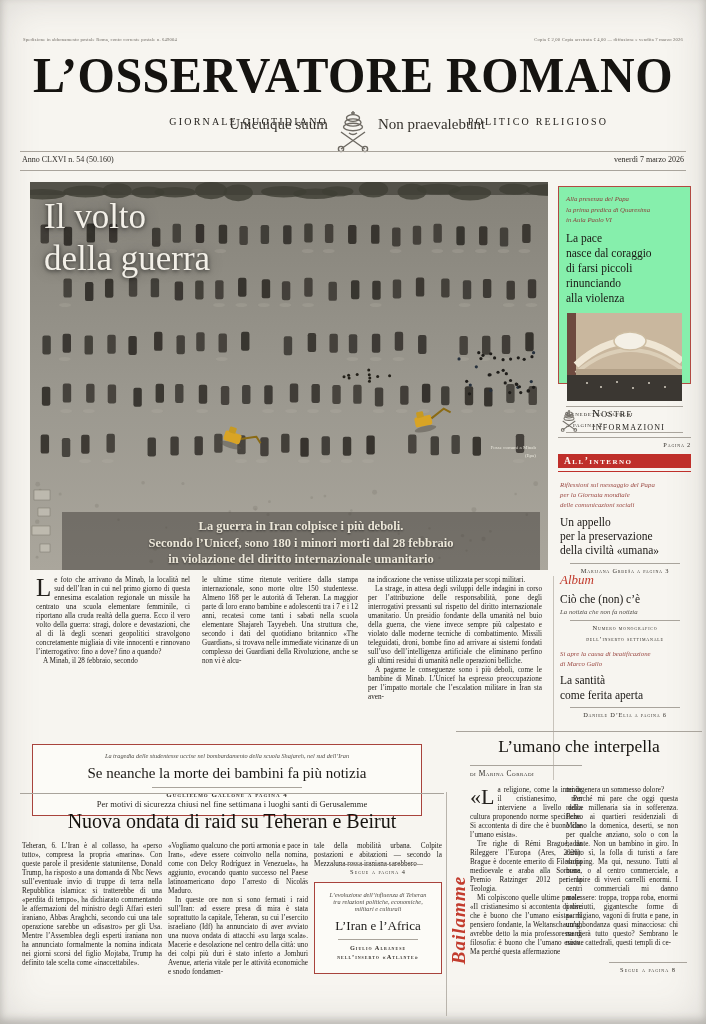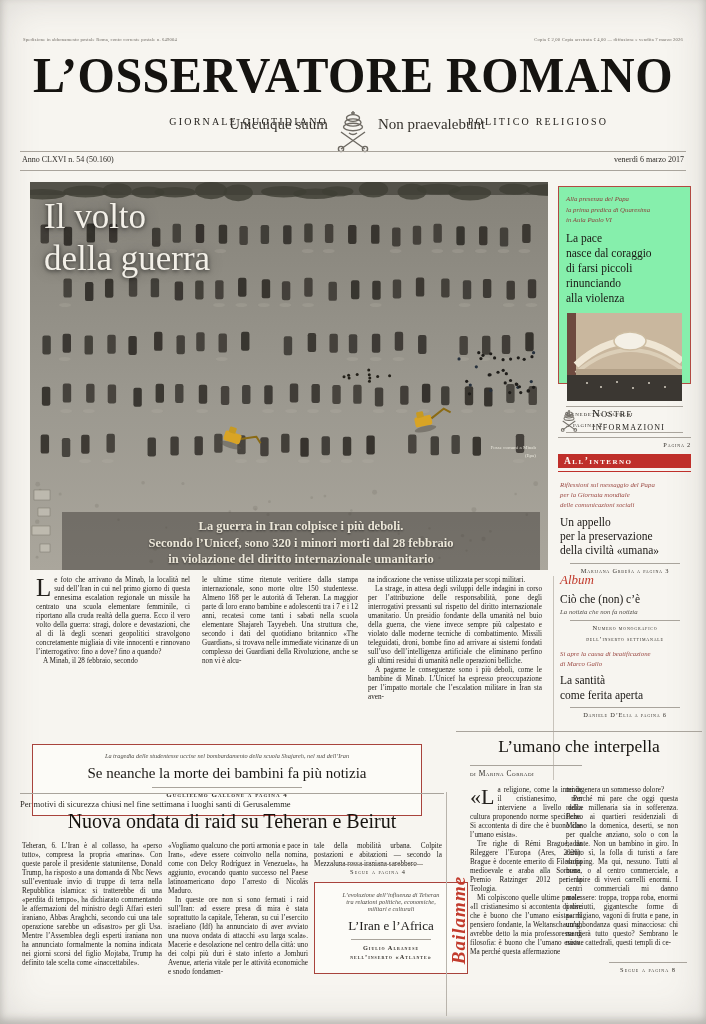--- a/index.html
+++ b/index.html
@@ -53,30 +53,30 @@
   .refer-box{border:1.5px solid #a8433c;background:#fcfbf7;text-align:center;}
   .children-box{left:32px;top:744px;width:390px;height:72px;padding:7px 14px 0;}
   .refer-kicker{font-size:6.3px;font-style:italic;color:#4d4a44;}
   .children-box .refer-headline{font-size:15px;line-height:1.2;margin-top:5px;color:#1c1916;}
   .refer-rule{width:150px;height:1px;background:var(--rule);margin:5px auto 3px;}
   .refer-byline{font-size:7px;letter-spacing:1px;color:#34302b;font-weight:bold;}
 
   .rule-left-div{left:20px;top:793px;width:424px;}
 
   
-  .raid-kicker{left:20px;top:799px;width:424px;font-size:8.6px;color:#2a2723;}
+  .raid-kicker{left:20px;top:799px;width:424px;text-align:center;font-size:8.6px;color:#2a2723;}
   .raid-headline{left:20px;top:810px;width:424px;text-align:center;font-size:20px;line-height:1.1;color:#16130f;}
   .raid-col{top:842px;}
   .raid-col.c1{left:22px;width:140px;height:184px;}
   .raid-col.c2{left:168px;width:140px;height:184px;}
   .raid-col.c3{left:314px;width:128px;height:34px;}
   .segue{font-size:6.4px;letter-spacing:1px;text-align:center;color:#33302a;}
   .segue::before{content:"";display:block;width:70%;height:1px;background:var(--rule);margin:0 auto 3px;}
   .raid-segue{left:314px;top:864px;width:128px;}
-  .atlante-box{left:314px;top:882px;width:154px;height:92px;padding:8px 6px 0;}
+  .atlante-box{left:314px;top:882px;width:128px;height:92px;padding:8px 6px 0;}
   .atlante-box .refer-headline{font-size:13px;margin-top:6px;}
   .atlante-box .refer-rule{width:80px;margin:5px auto 3px;}
   .atlante-box .refer-byline{font-size:6.3px;line-height:1.5;}
 
   
   .vrule{width:1px;background:#b9b4ac;}
   .vrule-1{left:446px;top:792px;height:224px;}
   .vrule-2{left:553px;top:576px;height:204px;background:#c8c3bb;}
   .bailamme{left:379px;top:909px;width:160px;height:22px;transform:rotate(-90deg);
     text-align:center;color:#c23b2d;font-size:19px;font-weight:bold;font-style:italic;letter-spacing:1px;}
@@ -139,21 +139,21 @@
       <ellipse cx="21" cy="19" rx="9.5" ry="3.8"></ellipse>
       <path d="M21 3 v4 M19 5 h4"></path>
       <path d="M9 41 L33 24 M33 41 L9 24"></path>
       <circle cx="9" cy="41" r="2.6"></circle>
         <circle cx="33" cy="41" r="2.6"></circle>
       <path d="M17 25 q4 3 8 0"></path>
     </g>
   </svg>
   <div class="abs rule-h rule-a"></div>
   <div class="abs edition l">Anno CLXVI  n. 54 (50.160)</div>
-  <div class="abs edition r">venerdì 6 marzo 2017</div>
+  <div class="abs edition r">venerdì 7 marzo 2026</div>
   <div class="abs rule-h rule-b"></div>
 
   <div class="abs photo">
     <svg id="lead-photo-svg" width="518" height="388" viewBox="0 0 518 388">
       <defs>
         <linearGradient id="gph" x1="0" y1="0" x2="0" y2="1">
           <stop offset="0" stop-color="#858279"></stop>
             <stop offset="0.55" stop-color="#9b988f"></stop>
             <stop offset="1" stop-color="#aaa69c"></stop>
         </linearGradient>
@@ -432,21 +432,21 @@
         <rect x="4" y="308" width="16" height="10" fill="#c4c0b5" opacity="0.8" stroke="#6f6b62" stroke-width="0.5"></rect>
         <rect x="8" y="326" width="12" height="8" fill="#c4c0b5" opacity="0.8" stroke="#6f6b62" stroke-width="0.5"></rect>
         <rect x="2" y="344" width="18" height="9" fill="#c4c0b5" opacity="0.8" stroke="#6f6b62" stroke-width="0.5"></rect>
         <rect x="10" y="362" width="10" height="8" fill="#c4c0b5" opacity="0.8" stroke="#6f6b62" stroke-width="0.5"></rect>
       </svg>
     <div class="abs lead-headline prewrap">Il volto
 della guerra</div>
     <div class="abs photo-credit prewrap">Fosse comuni a Minab
 (Epa)</div>
     <div class="abs lead-deck prewrap">La guerra in Iran colpisce i più deboli.
-Secondo l’Unicef, sono 320 i minori morti dal 28 febbraio
+Secondo l’Unicef, sono 180 i minori morti dal 28 febbraio
 in violazione del diritto internazionale umanitario</div>
   </div>
 
   <div class="abs bodytext just lead-col c1">
     <p><span class="dropcap">L</span><span>e foto che arrivano da Minab, la località nel sud dell’Iran in cui nel primo giorno di questa ennesima escalation regionale un missile ha centrato una scuola elementare femminile, ci riportano alla cruda realtà della guerra. Ecco il vero volto della guerra: stragi, dolore e devastazioni, che al di là degli scenari geopolitici stravolgono concretamente migliaia di vite innocenti e rinnovano l’interrogativo: fino a dove? fino a quando?</span></p>
     <p class="indent">A Minab, il 28 febbraio, secondo</p>
   </div>
   <div class="abs bodytext just lead-col c2">
     <p>le ultime stime ritenute veritiere dalla stampa internazionale, sono morte oltre 150 studentesse. Almeno 168 per le autorità di Teheran. La maggior parte di loro erano bambine e adolescenti tra i 7 e i 12 anni, recatesi come tanti i sabati nella scuola elementare Shajareh Tayyebeh. Una struttura che, secondo i dati del quotidiano britannico «The Guardian», si trovava nelle immediate vicinanze di un complesso dei Guardiani della Rivoluzione, anche se non vi è alcu-</p>
   </div>

